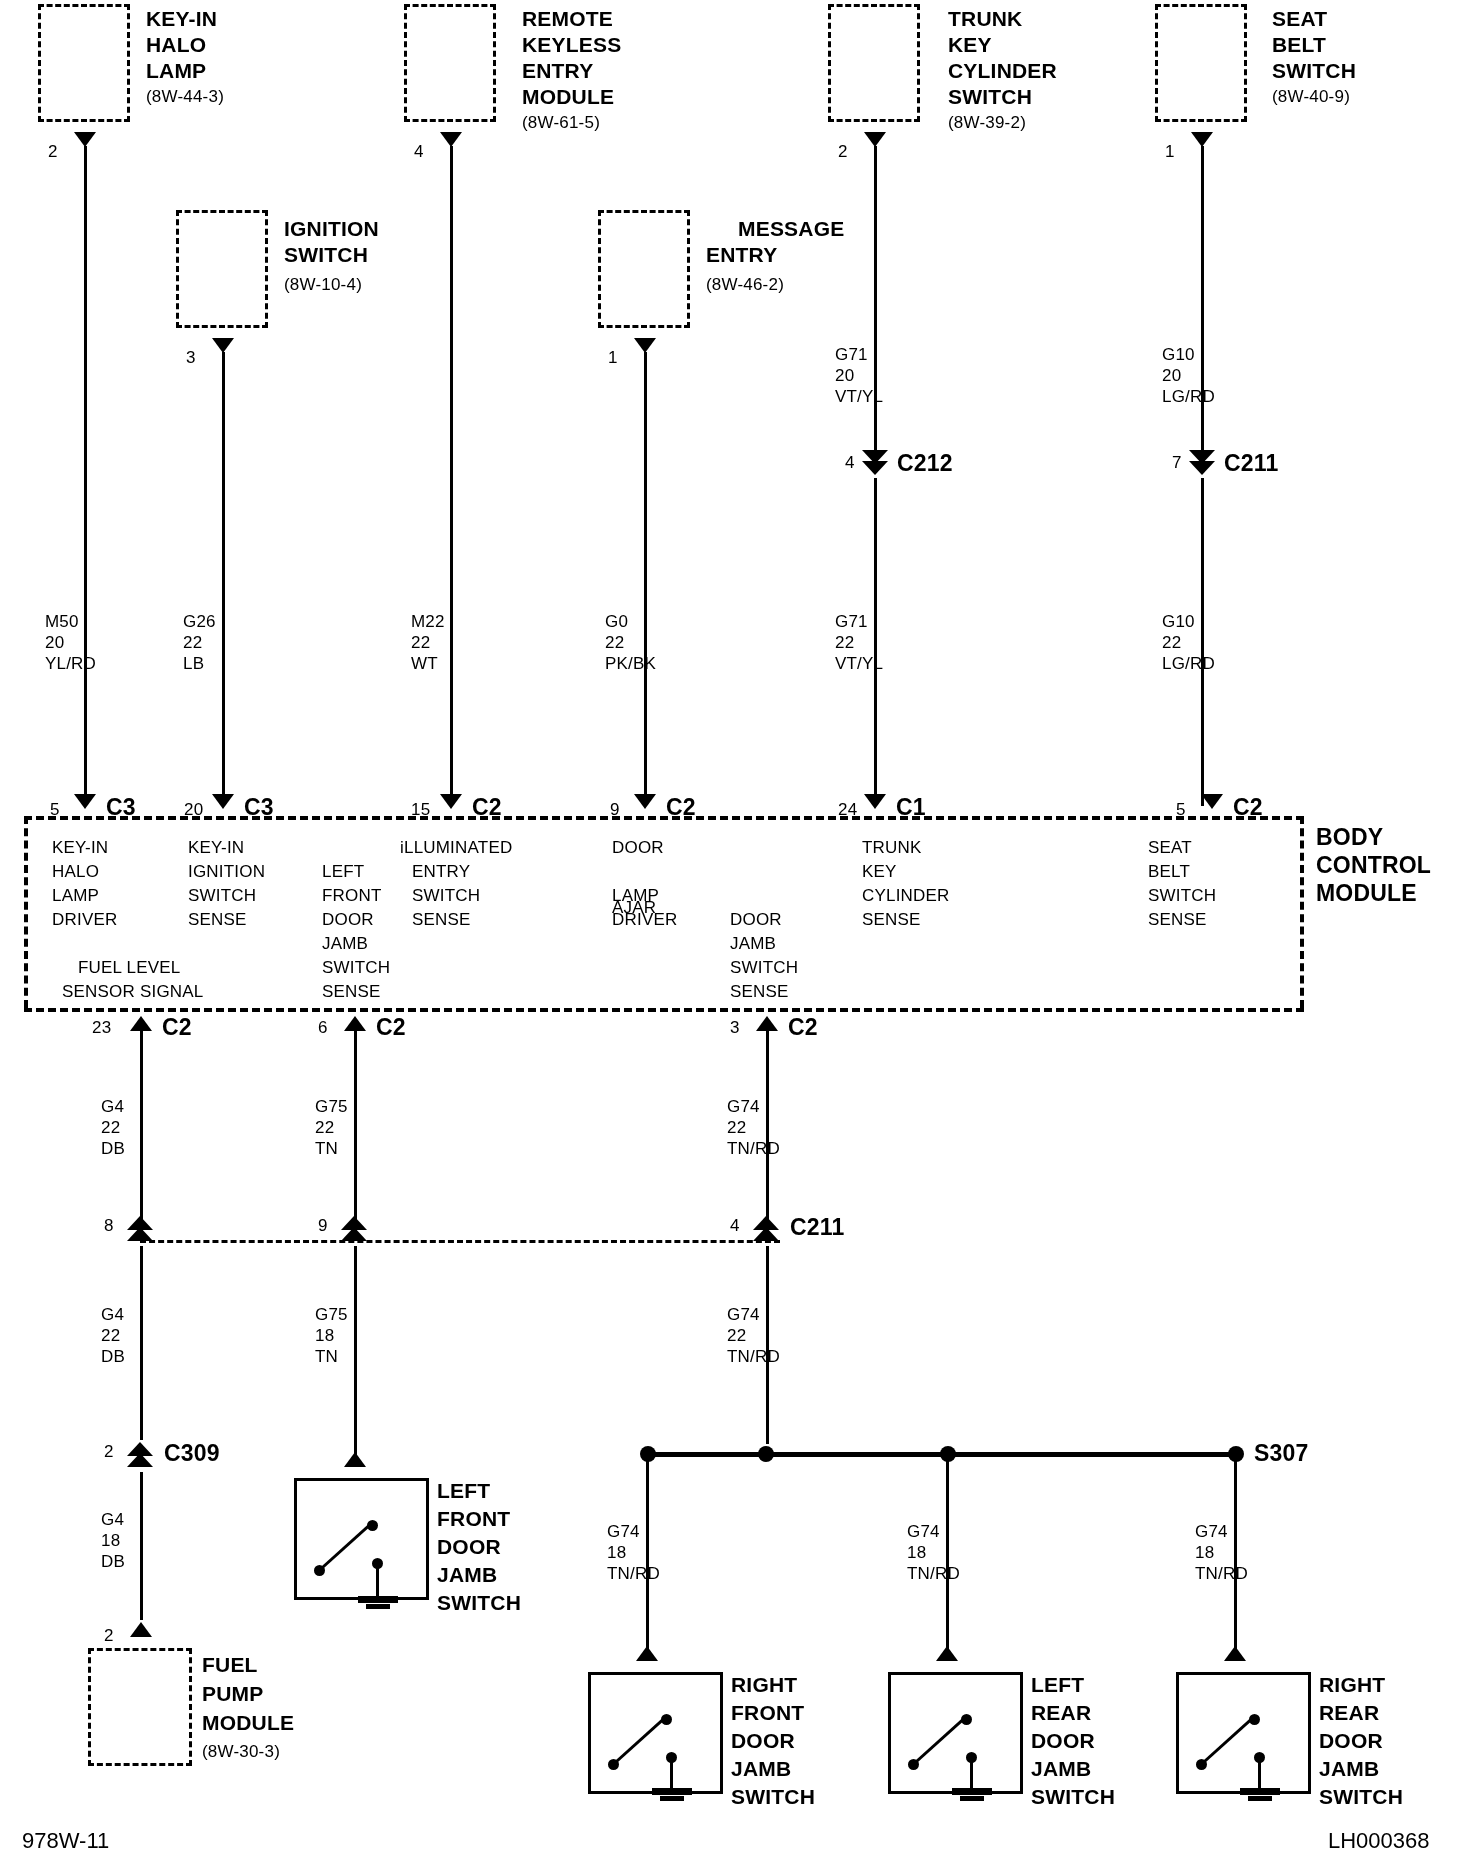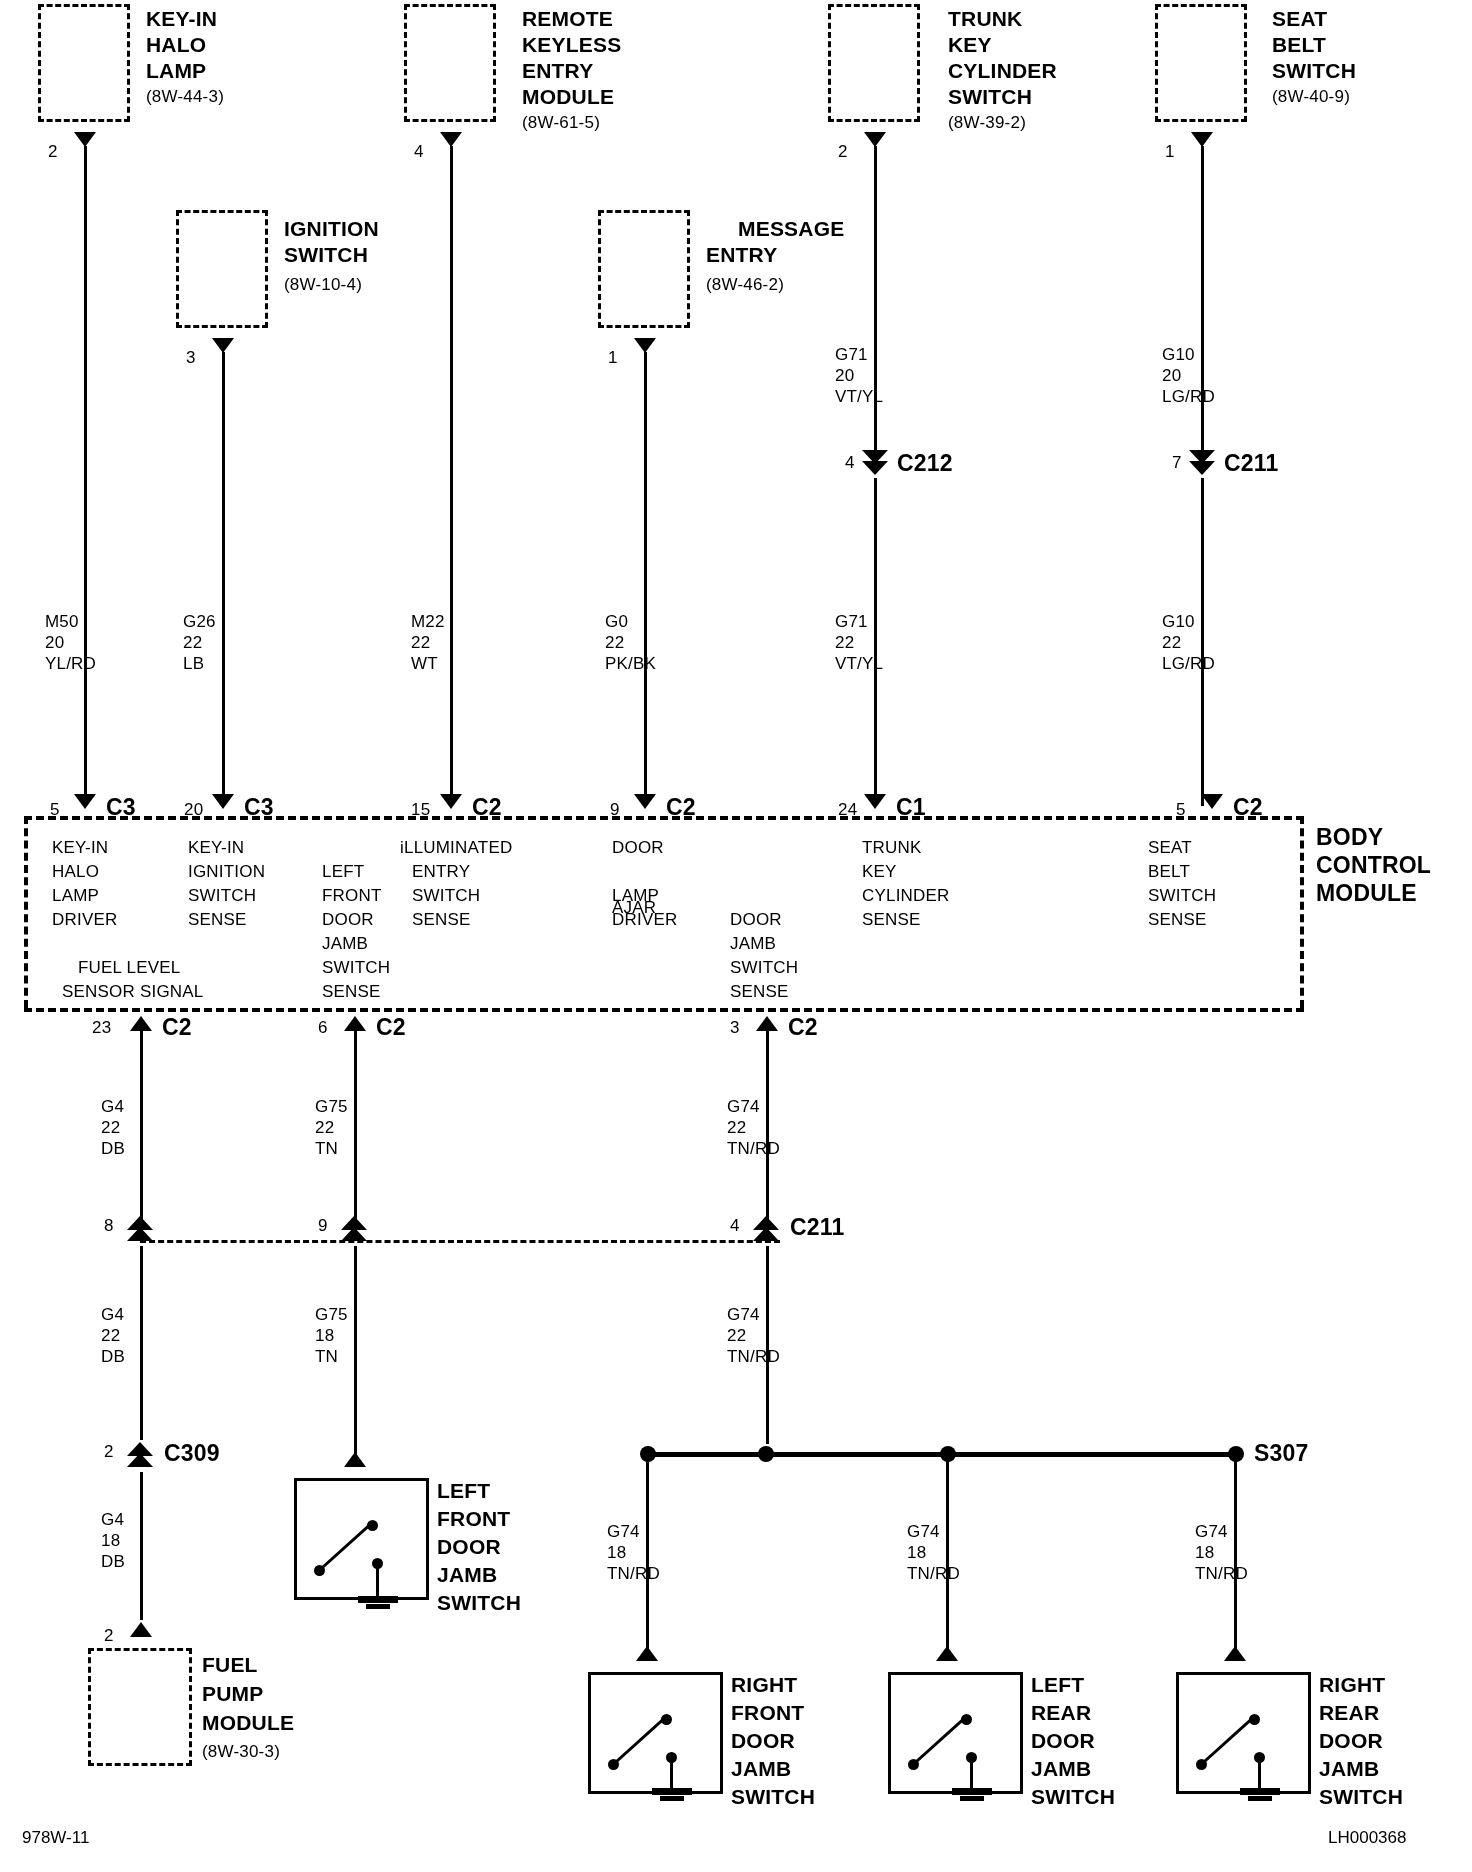--- a/index.html
+++ b/index.html
@@ -130,21 +130,21 @@
     transform-origin: 0 50%;
   }
   .sw-dot {
     position: absolute;
     width: 11px; height: 11px;
     border-radius: 50%;
     background: #000;
   }
   .footer {
     position: absolute;
-    font-size: 17px;
+    font-size: 22px;
   }
 </style>
 </head>
 <body>
 
 <div id="sheet">
 
   <div class="dashbox" style="left:38px;top:4px;width:92px;height:118px;"></div>
   <div class="lbl b" style="left:146px;top:6px;">KEY-IN</div>
   <div class="lbl b" style="left:146px;top:32px;">HALO</div>

